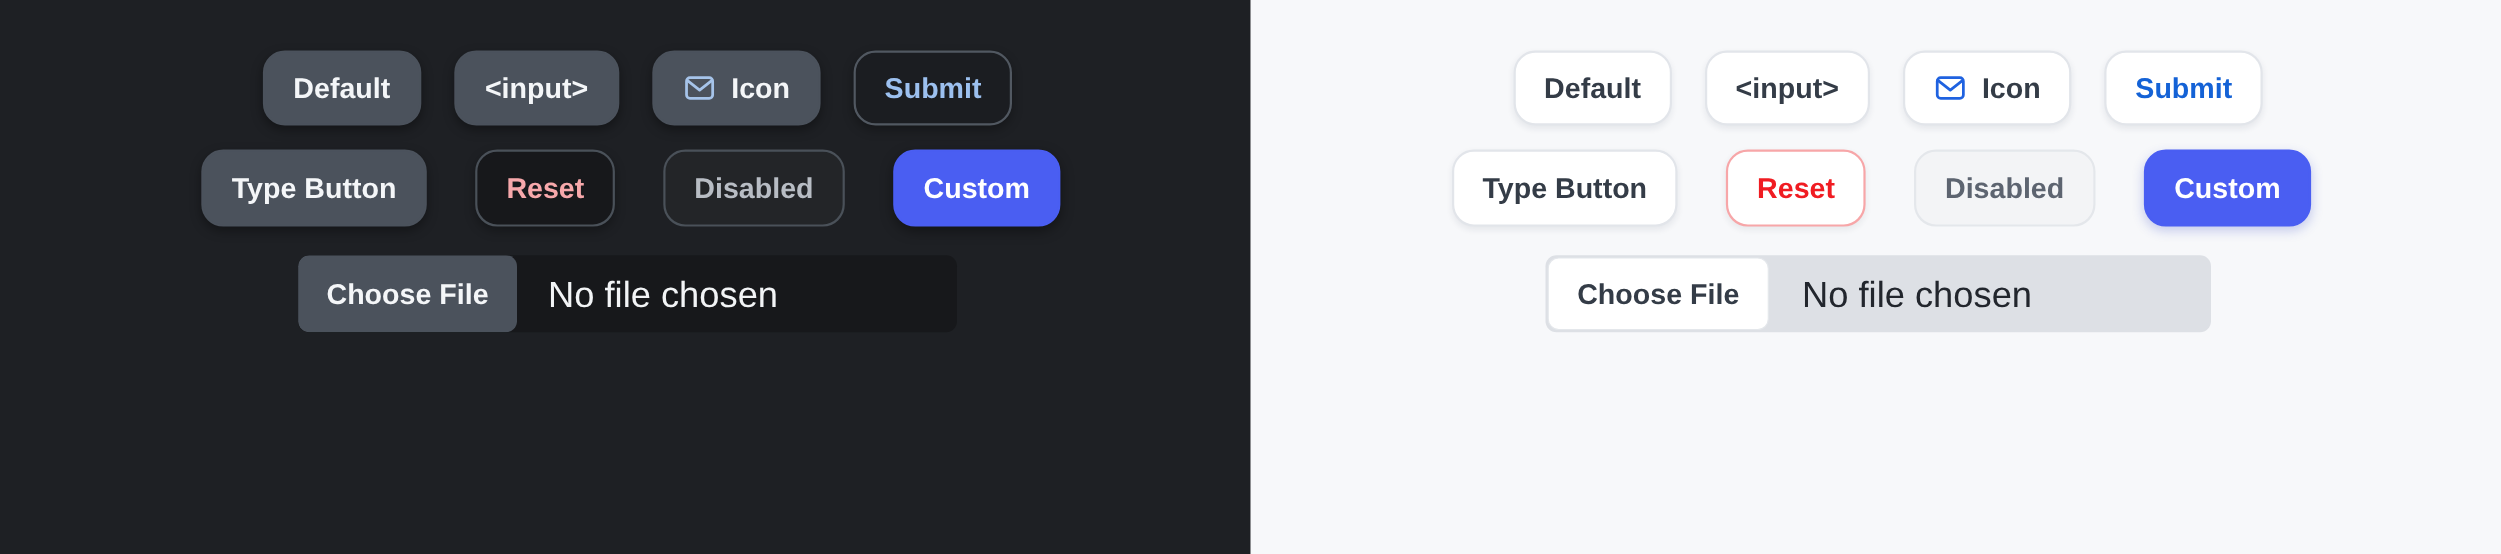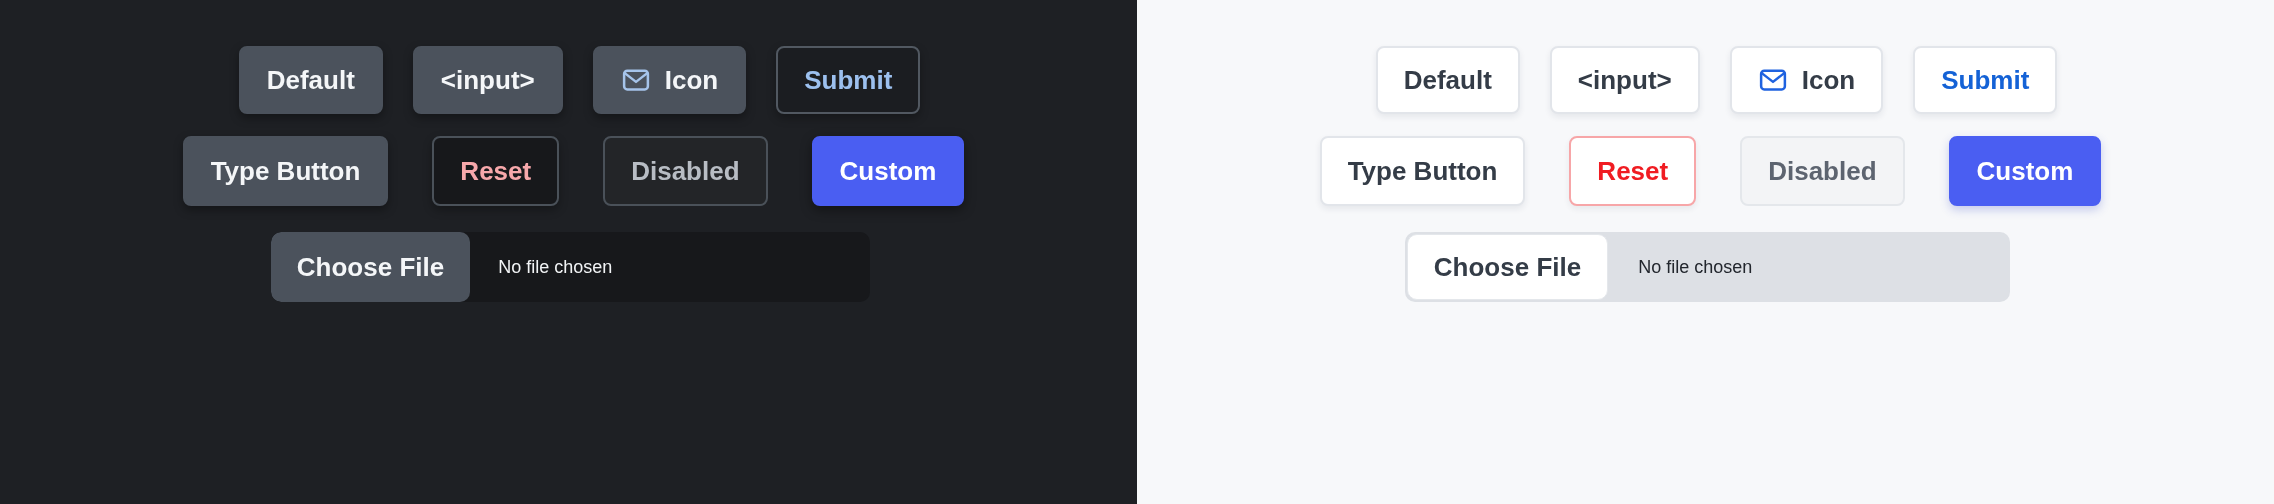--- a/index.html
+++ b/index.html
@@ -39,21 +39,21 @@
 
   
   .btn {
     display: inline-flex;
     align-items: center;
     justify-content: center;
     gap: 14px;
     font-size: 26px;
     font-weight: bold;
     line-height: 1;
-    border-radius: 8px;
+    border-radius: 20px;
     border: 2px solid transparent;
     white-space: nowrap;
     cursor: pointer;
     padding: 0 26px;
     height: 68px;
   }
 
   .btn--tall { height: 70px; }
 
   
@@ -164,21 +164,21 @@
     line-height: 1;
     cursor: pointer;
     border-radius: 10px;
     white-space: nowrap;
   }
 
   .file-label {
     display: inline-flex;
     align-items: center;
     padding: 0 26px 0 28px;
-    font-size: 18px;
+    font-size: 33px;
     font-weight: normal;
     line-height: 1;
     white-space: nowrap;
     min-width: 400px;
   }
 
   .panel--dark .file-input { background: #17181b; }
   .panel--dark .file-btn { background: #4b525c; color: #f4f6f8; }
   .panel--dark .file-label { color: #f2f4f6; }
 

